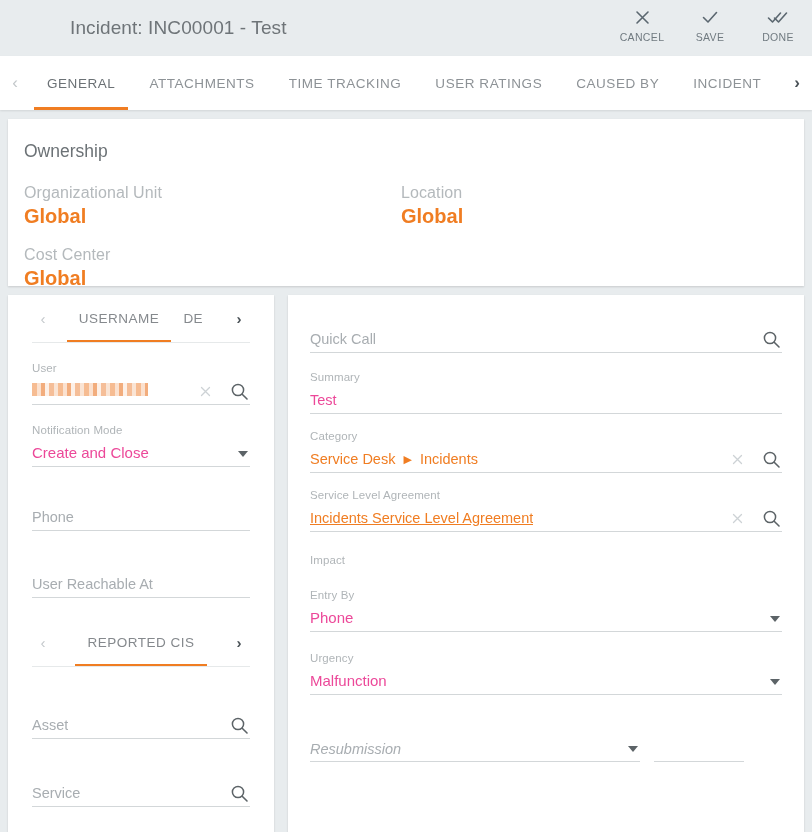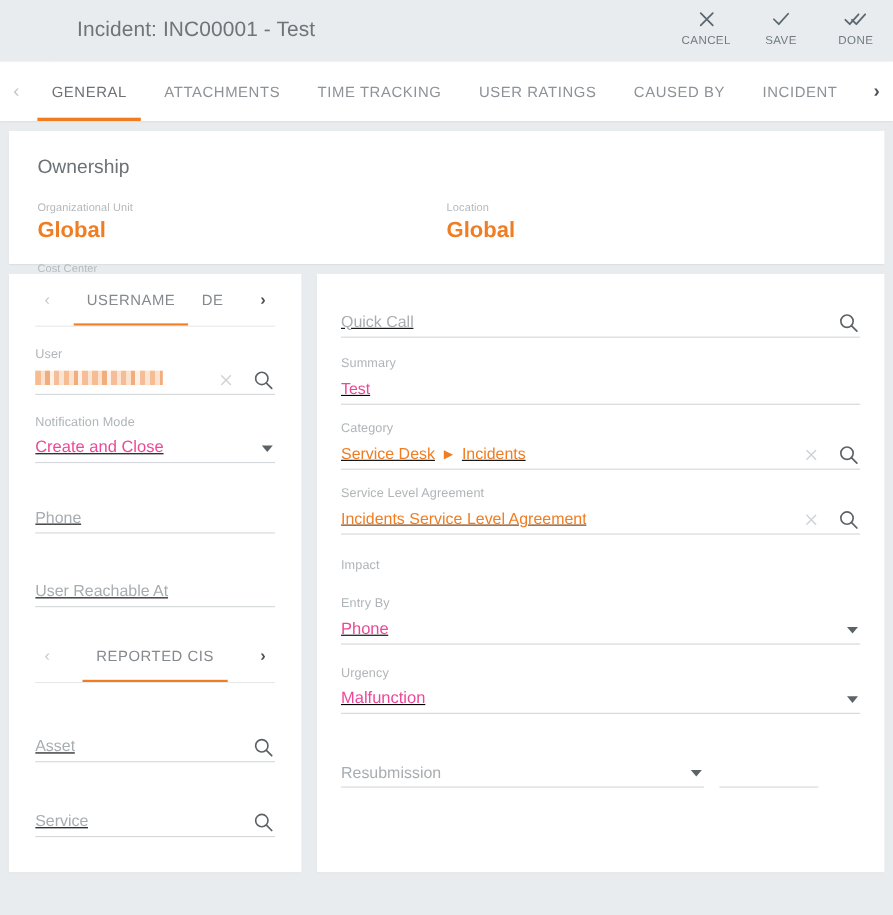--- a/index.html
+++ b/index.html
@@ -112,36 +112,36 @@
     left: 4px; right: 4px; bottom: 0;
     height: 3px;
     background: #f07d22;
   }
 
   
   .ownership-card {
     margin: 9px 8px 0 8px;
     background: #ffffff;
     box-shadow: 0 1px 2px rgba(0,0,0,0.14);
-    padding: 22px 26px 20px 26px;
-    height: 121px;
+    padding: 22px 26px 20px 16px;
+    height: 167px;
   }
   .card-title {
     font-size: 17.5px;
     color: #6c7276;
     font-weight: 400;
     margin-bottom: 22px;
   }
   .own-grid {
     display: flex;
   }
   .own-col { width: 50%; }
   .own-item { margin-bottom: 18px; }
   .own-label {
-    font-size: 10px;
+    font-size: 16px;
     color: #b4b9bc;
     margin-bottom: 3px;
     letter-spacing: .1px;
   }
   .own-value {
     font-size: 20px;
     color: #f07d22;
     font-weight: bold;
   }
 
@@ -215,21 +215,20 @@
     letter-spacing: .1px;
     line-height: 14px;
     margin-bottom: 2px;
   }
   .fld-line {
     position: relative;
     border-bottom: 1px solid #d3d7d9;
     height: 28px;
     display: flex;
     align-items: center;
-    text-decoration: underline;
   }
   .fld-value {
     font-size: 14.5px;
     color: #ec4899;
     line-height: 20px;
     white-space: nowrap;
     overflow: hidden;
   }
   .fld-value.ph { color: #a8adb1; font-size: 14.5px; }
   .fld-value.accent { color: #f07d22; }
@@ -281,20 +280,21 @@
     font-size: 11px;
     vertical-align: 1px;
   }
 
   
   .resub-row {
     display: flex;
     align-items: flex-end;
     gap: 14px;
     padding-top: 10px;
+    font-style: italic;
   }
   .resub-main {
     position: relative;
     flex: 0 0 330px;
     border-bottom: 1px solid #d3d7d9;
     height: 26px;
     display: flex;
     align-items: center;
   }
   .resub-side {

